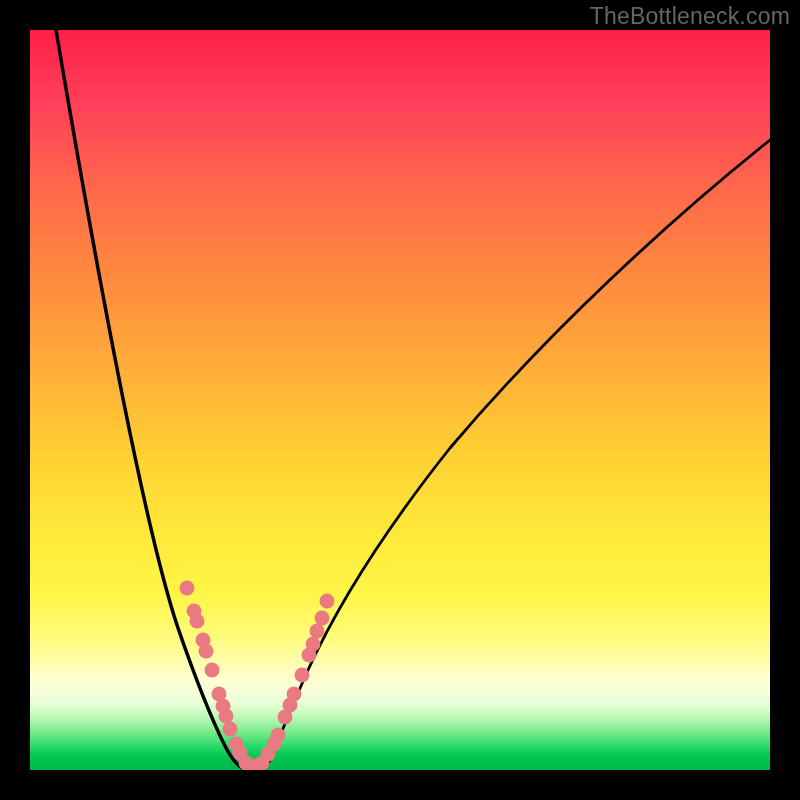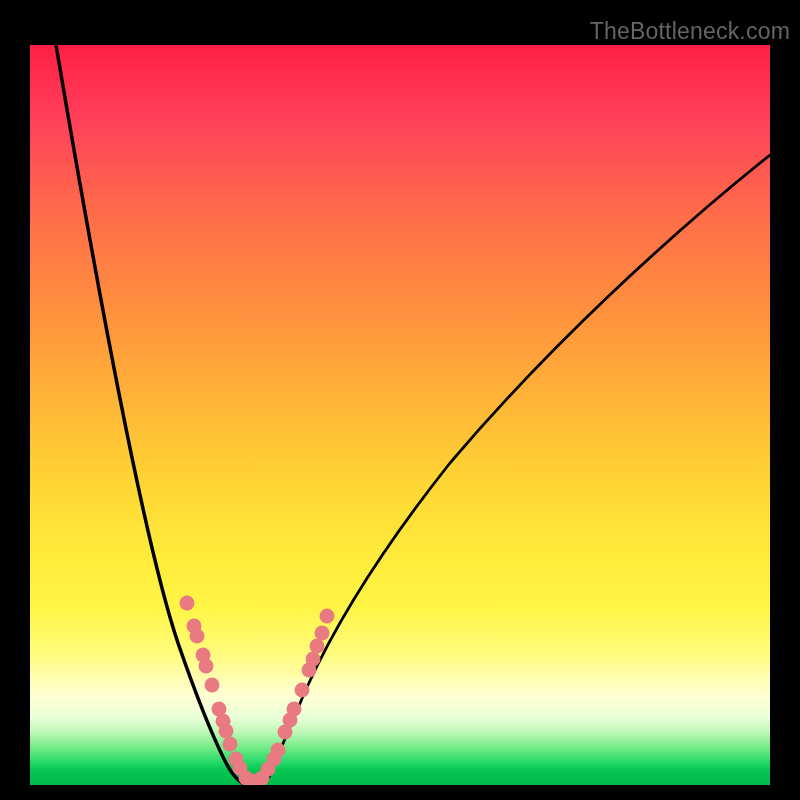--- a/index.html
+++ b/index.html
@@ -6,21 +6,21 @@
     margin: 0;
     padding: 0;
     width: 800px;
     height: 800px;
     background: #000;
     overflow: hidden;
     font-family: Arial, Helvetica, sans-serif;
   }
   .frame {
     position: absolute;
-    left: 0; top: 15px;
+    left: 0; top: 0;
     width: 800px; height: 682px;
     background: #000;
   }
   .plot {
     position: absolute;
     left: 30px;
     top: 30px;
     width: 740px;
     height: 740px;
     overflow: hidden;

